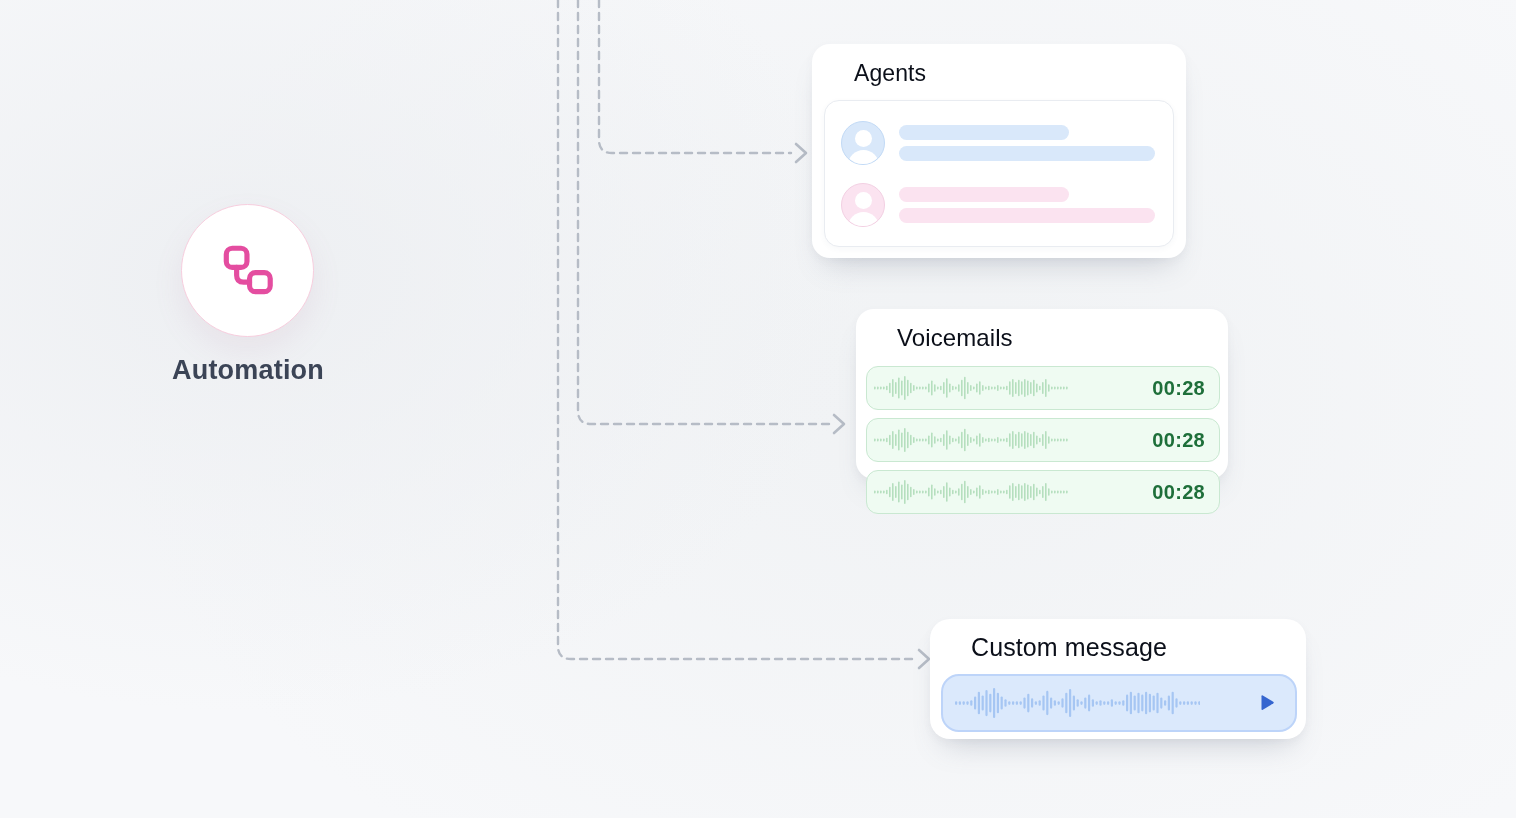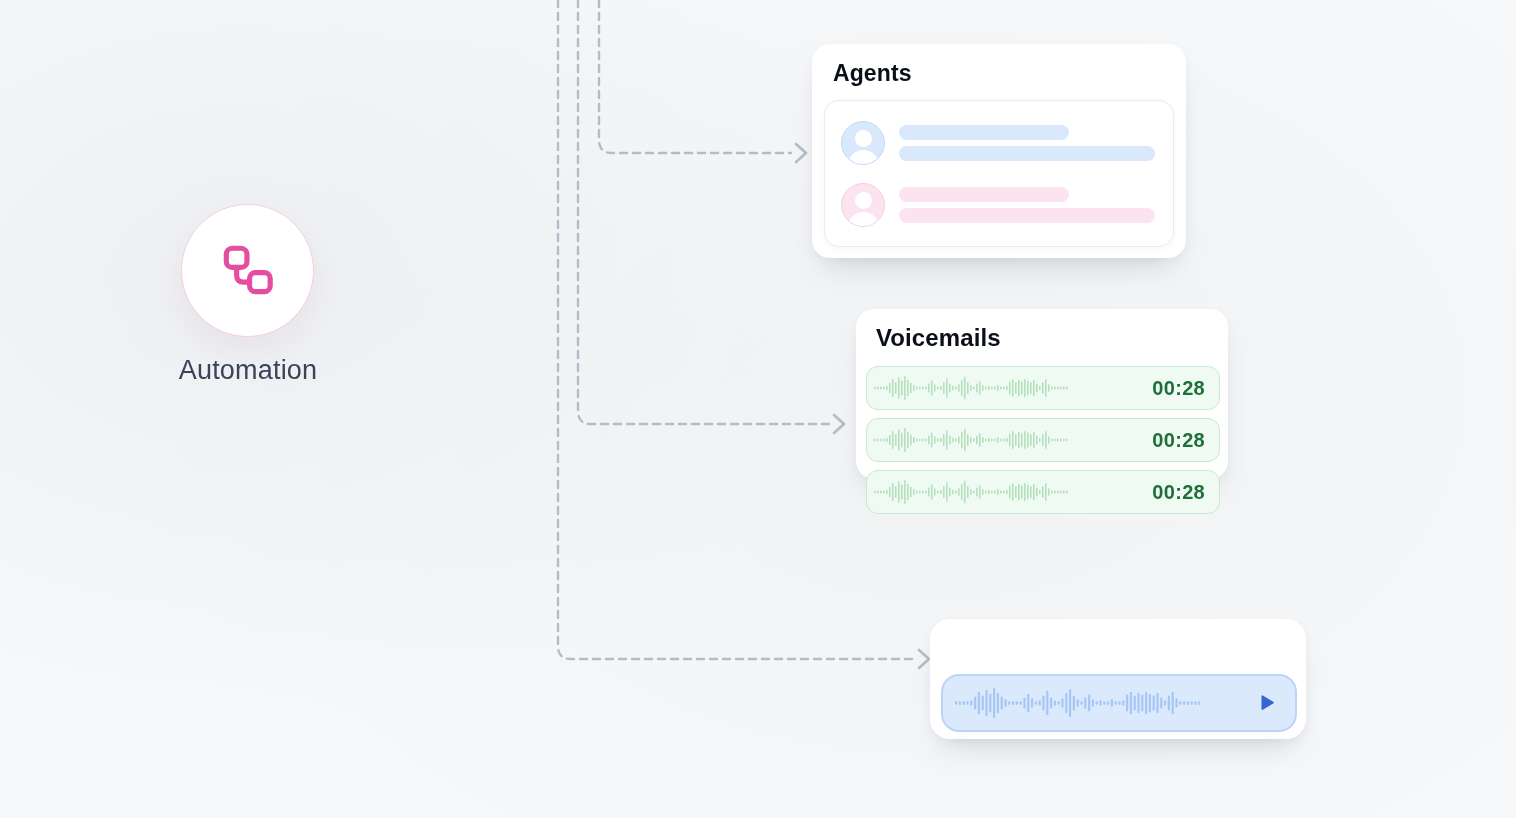--- a/index.html
+++ b/index.html
@@ -22,29 +22,29 @@
 
   
   .node-circle{
     left:181px;top:204px;width:133px;height:133px;border-radius:50%;
     background:#ffffff;border:1.5px solid #f7cede;box-sizing:border-box;
     box-shadow:0 14px 30px rgba(180,120,160,0.10);
     display:flex;align-items:center;justify-content:center;
   }
   .node-label{
     left:120px;top:355px;width:256px;text-align:center;
-    font-size:27px;font-weight:400;color:#3b4456;letter-spacing:.2px;
+    font-size:27px;font-weight:700;color:#3b4456;letter-spacing:.2px;
   }
 
   
   .card{
     background:#ffffff;border-radius:18px;box-sizing:border-box;
     box-shadow:0 18px 30px -14px rgba(95,105,125,0.28), 0 3px 8px rgba(95,105,125,0.05);
   }
-  .card-title{font-weight:700;color:#0b0f19;letter-spacing:.1px;}
+  .card-title{font-weight:400;color:#0b0f19;letter-spacing:.1px;margin-left:21px;}
 
   
   .agents-card{left:812px;top:44px;width:374px;height:214px;}
   .agents-card .card-title{position:absolute;left:21px;top:16px;font-size:23px;}
   .agents-panel{
     position:absolute;left:12px;top:56px;width:350px;height:147px;box-sizing:border-box;
     background:#ffffff;border:1px solid #e9ecf1;border-radius:15px;
     box-shadow:0 2px 6px rgba(60,70,90,0.04);
     padding:20px 14px 0 16px;
   }
@@ -340,20 +340,21 @@
         <rect x="183" y="13.5" width="1.6" height="3" rx="0.8" fill="#b5dfbe"></rect>
         <rect x="186" y="13.5" width="1.6" height="3" rx="0.8" fill="#b5dfbe"></rect>
         <rect x="189" y="13.5" width="1.6" height="3" rx="0.8" fill="#b5dfbe"></rect>
         <rect x="192" y="13.5" width="1.6" height="3" rx="0.8" fill="#b5dfbe"></rect>
       </svg>
     <span class="vm-time">00:28</span>
   </div>
 </div>
 
 <div class="abs card custom-card">
+  <div class="card-title">Custom message</div>
   <div class="cm-pill">
     <svg class="waveform" height="36" width="245.4000000000003">
         <rect x="0" y="16.125" width="2.2" height="3.75" rx="1.1" fill="#a6c6f3"></rect>
         <rect x="3.8000000000000003" y="16.125" width="2.2" height="3.75" rx="1.1" fill="#a6c6f3"></rect>
         <rect x="7.6000000000000005" y="16.125" width="2.2" height="3.75" rx="1.1" fill="#a6c6f3"></rect>
         <rect x="11.4" y="16.125" width="2.2" height="3.75" rx="1.1" fill="#a6c6f3"></rect>
         <rect x="15.200000000000001" y="15.1875" width="2.2" height="5.625" rx="1.1" fill="#a6c6f3"></rect>
         <rect x="19" y="11.4375" width="2.2" height="13.125" rx="1.1" fill="#a6c6f3"></rect>
         <rect x="22.8" y="6.75" width="2.2" height="22.5" rx="1.1" fill="#a6c6f3"></rect>
         <rect x="26.6" y="10.5" width="2.2" height="15" rx="1.1" fill="#a6c6f3"></rect>

